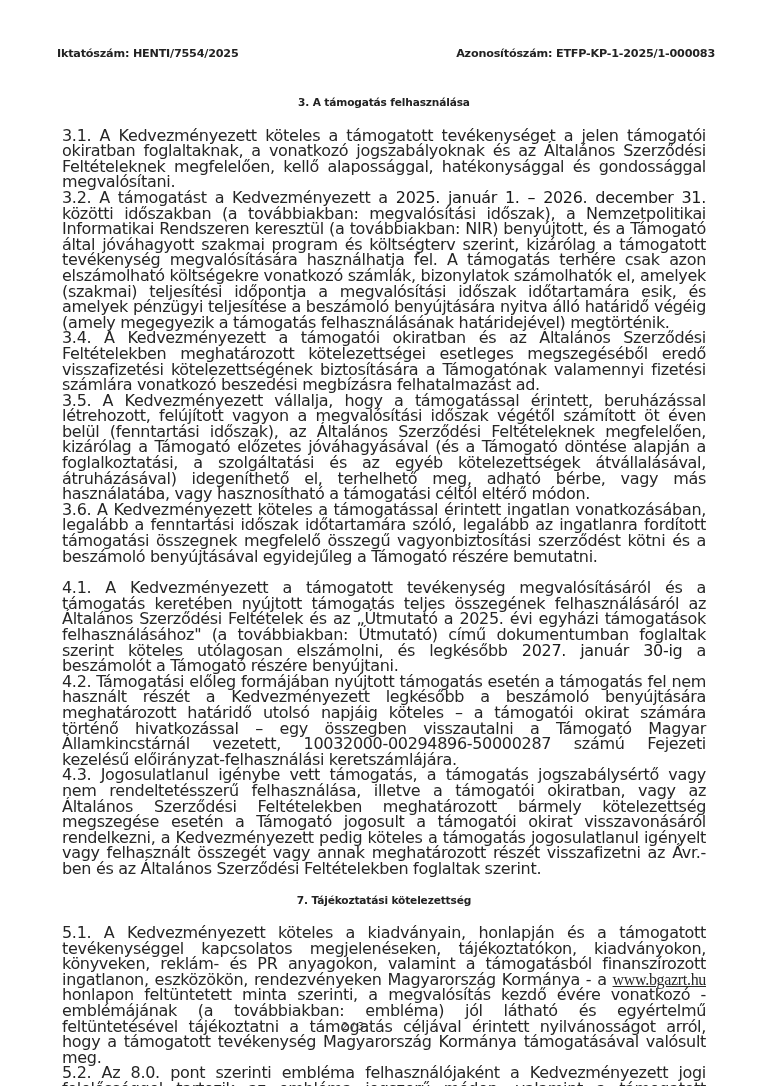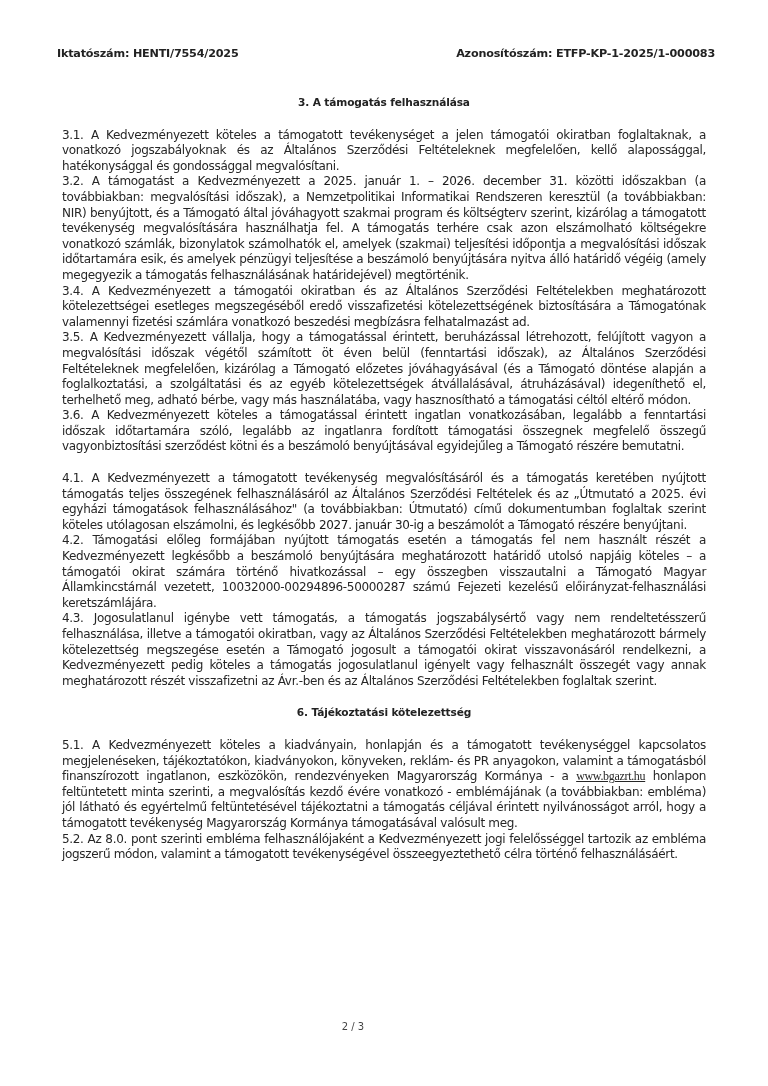--- a/index.html
+++ b/index.html
@@ -5,21 +5,21 @@
   html, body { margin: 0; padding: 0; background: #ffffff; }
   body { width: 768px; height: 1086px; position: relative; overflow: hidden;
          font-family: "DejaVu Sans", sans-serif; color: #1a1a1a; }
   .page { position: absolute; left: 0; top: 0; width: 768px; height: 1086px; background: #fff; padding-left: 17px; }
   .hdr { position: absolute; top: 47px; font-size: 11.2px; font-weight: bold; color: #222; letter-spacing: -0.2px; }
   .hdr.left { left: 57px; }
   .hdr.right { right: 70px; }
   .content { position: absolute; left: 62px; top: 95px; width: 644px; }
   .sec-title { text-align: center; font-weight: bold; font-size: 10.6px; color: #222;
                line-height: 15.6px; margin: 0 0 17px 0; letter-spacing: -0.15px; }
-  .para { font-size: 12px; line-height: 15.6px; text-align: justify; margin: 0; color: #262626;
+  .para { font-size: 16px; line-height: 15.6px; text-align: justify; margin: 0; color: #262626;
           letter-spacing: -0.32px; word-spacing: 0px; }
   .para b { font-weight: normal; color: #1a1a1a; }
   .para a { color: #262626; text-decoration: underline; font-family: Liberation Serif, serif; }
   .gap { height: 16px; }
   .footer { position: absolute; top: 1021px; left: 0; width: 706px; text-align: center; font-size: 10px; color: #444; }
 </style>
 </head>
 <body>
 
 <div class="page">
@@ -40,21 +40,21 @@
     <div class="gap"></div>
     <div>
       <div class="paras">
           <p class="para"><span>4.1. A Kedvezményezett a támogatott tevékenység megvalósításáról és a támogatás keretében nyújtott támogatás teljes összegének felhasználásáról az Általános Szerződési Feltételek és az „Útmutató a 2025. évi egyházi támogatások felhasználásához" (a továbbiakban: Útmutató) című dokumentumban foglaltak szerint köteles utólagosan elszámolni, és legkésőbb </span><b>2027. január 30-ig</b><span> a beszámolót a Támogató részére benyújtani.</span></p>
           <p class="para"><span>4.2. Támogatási előleg formájában nyújtott támogatás esetén a támogatás fel nem használt részét a Kedvezményezett legkésőbb a beszámoló benyújtására meghatározott határidő utolsó napjáig köteles – a támogatói okirat számára történő hivatkozással – egy összegben visszautalni a Támogató Magyar Államkincstárnál vezetett, 10032000-00294896-50000287 számú Fejezeti kezelésű előirányzat-felhasználási keretszámlájára.</span></p>
           <p class="para"><span>4.3. Jogosulatlanul igénybe vett támogatás, a támogatás jogszabálysértő vagy nem rendeltetésszerű felhasználása, illetve a támogatói okiratban, vagy az Általános Szerződési Feltételekben meghatározott bármely kötelezettség megszegése esetén a Támogató jogosult a támogatói okirat visszavonásáról rendelkezni, a Kedvezményezett pedig köteles a támogatás jogosulatlanul igényelt vagy felhasznált összegét vagy annak meghatározott részét visszafizetni az Ávr.-ben és az Általános Szerződési Feltételekben foglaltak szerint.</span></p>
         </div>
     </div>
     <div class="gap"></div>
     <div>
-      <h2 class="sec-title">6. Tájékoztatási kötelezettség</h2>
+      <h2 class="sec-title">7. Tájékoztatási kötelezettség</h2>
       <div class="paras">
           <p class="para"><span>5.1. A Kedvezményezett köteles a kiadványain, honlapján és a támogatott tevékenységgel kapcsolatos megjelenéseken, tájékoztatókon, kiadványokon, könyveken, reklám- és PR anyagokon, valamint a támogatásból finanszírozott ingatlanon, eszközökön, rendezvényeken Magyarország Kormánya - a </span><a>www.bgazrt.hu</a><span> honlapon feltüntetett minta szerinti, a megvalósítás kezdő évére vonatkozó - emblémájának (a továbbiakban: embléma) jól látható és egyértelmű feltüntetésével tájékoztatni a támogatás céljával érintett nyilvánosságot arról, hogy a támogatott tevékenység Magyarország Kormánya támogatásával valósult meg.</span></p>
           <p class="para"><span>5.2. Az 8.0. pont szerinti embléma felhasználójaként a Kedvezményezett jogi felelősséggel tartozik az embléma jogszerű módon, valamint a támogatott tevékenységével összeegyeztethető célra történő felhasználásáért.</span></p>
         </div>
     </div>
   </div>
 
   <div class="footer">2 / 3</div>
 </div>
 

